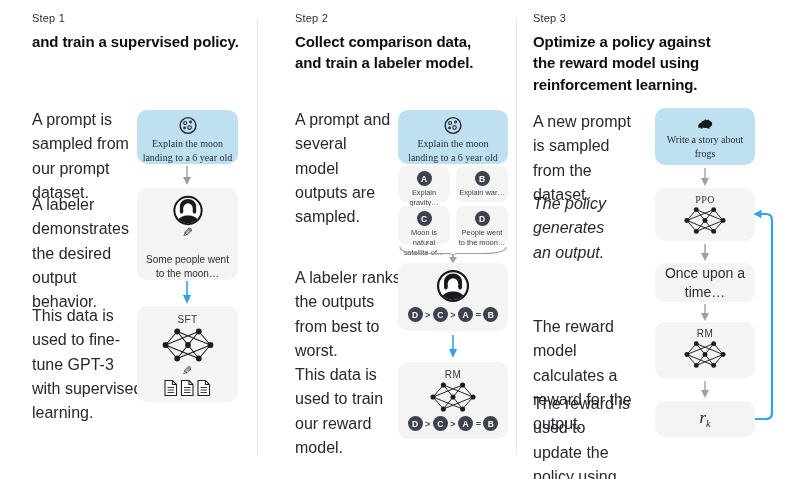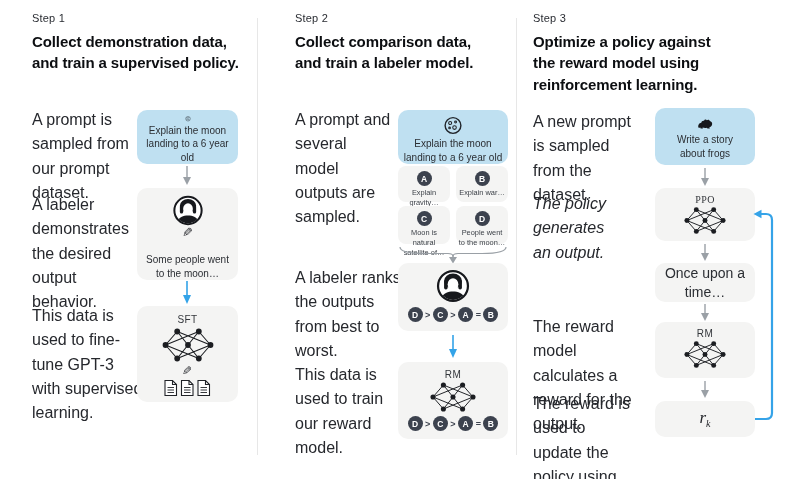--- a/index.html
+++ b/index.html
@@ -3,21 +3,21 @@
 <meta charset="utf-8">
 <style>
   html,body{margin:0;padding:0;background:#fff;}
   .canvas{position:relative;width:788px;height:479px;background:#ffffff;
           font-family:"Liberation Sans",sans-serif;color:#1f2227;overflow:hidden;border-radius:27px;}
   .abs{position:absolute;}
   .step{font-size:11px;color:#2a2d33;letter-spacing:.2px;}
   .h{font-size:15px;font-weight:bold;color:#0c0e11;line-height:1.42;letter-spacing:-.1px;}
   .h span{display:block;}
   .cap{font-size:16px;line-height:1.52;color:#26282d;}
-  .bluebox{background:#bfe0f1;border-radius:10px;text-align:center;}
+  .bluebox{background:#bfe0f1;border-radius:10px;text-align:center;font-family:Liberation Serif, serif;}
   .graybox{background:#f4f4f3;border-radius:10px;text-align:center;}
   .boxtext{font-size:10px;line-height:1.35;color:#2b2e33;}
   .minibox{background:#f4f4f3;border-radius:8px;text-align:center;padding-top:5px;box-sizing:border-box;}
   .minilabel{font-size:7.4px;line-height:1.35;color:#3a3f46;margin-top:2px;padding:0 2px;}
   .badge{display:inline-flex;align-items:center;justify-content:center;width:15px;height:15px;
          border-radius:50%;background:#3c424e;color:#fff;font-size:8.5px;font-weight:bold;flex:0 0 auto;}
   .rank{display:flex;align-items:center;justify-content:center;gap:2.5px;}
   .sep{font-size:9px;font-weight:bold;color:#3c424e;}
   .netlabel{font-size:10px;color:#33363b;letter-spacing:.4px;}
   .pencil{display:inline-block;transform:scaleX(-1);font-size:13px;color:#26282d;line-height:1;}
@@ -27,21 +27,20 @@
   .rk{font-family:"Liberation Serif",serif;font-style:italic;font-size:17px;color:#26282d;}
   .rk sub{font-size:10px;}
 </style>
 </head>
 <body>
 
 <div class="canvas">
 
   <div class="abs step" style="left:32px;top:12px;">Step 1</div>
   <div class="abs h" style="left:32px;top:31px;width:220px;">
-    <span>Collect demonstration data,</span>
     <span>and train a supervised policy.</span>
   </div>
 
   <div class="abs cap" style="left:32px;top:108px;width:108px;">A prompt is sampled from our prompt dataset.</div>
   <div class="abs cap" style="left:32px;top:193px;width:106px;">A labeler demonstrates the desired output behavior.</div>
   <div class="abs cap" style="left:32px;top:304px;width:112px;">This data is used to fine-tune GPT-3 with supervised learning.</div>
 
   <div class="abs bluebox flexcol" style="left:137px;top:110px;width:101px;height:54px;">
     <svg width="20" height="20" style="margin-top:6px;" viewBox="0 0 20 20">
       <circle cx="10" cy="10" r="8.3" fill="none" stroke="#21252b" stroke-width="1.5"></circle>

